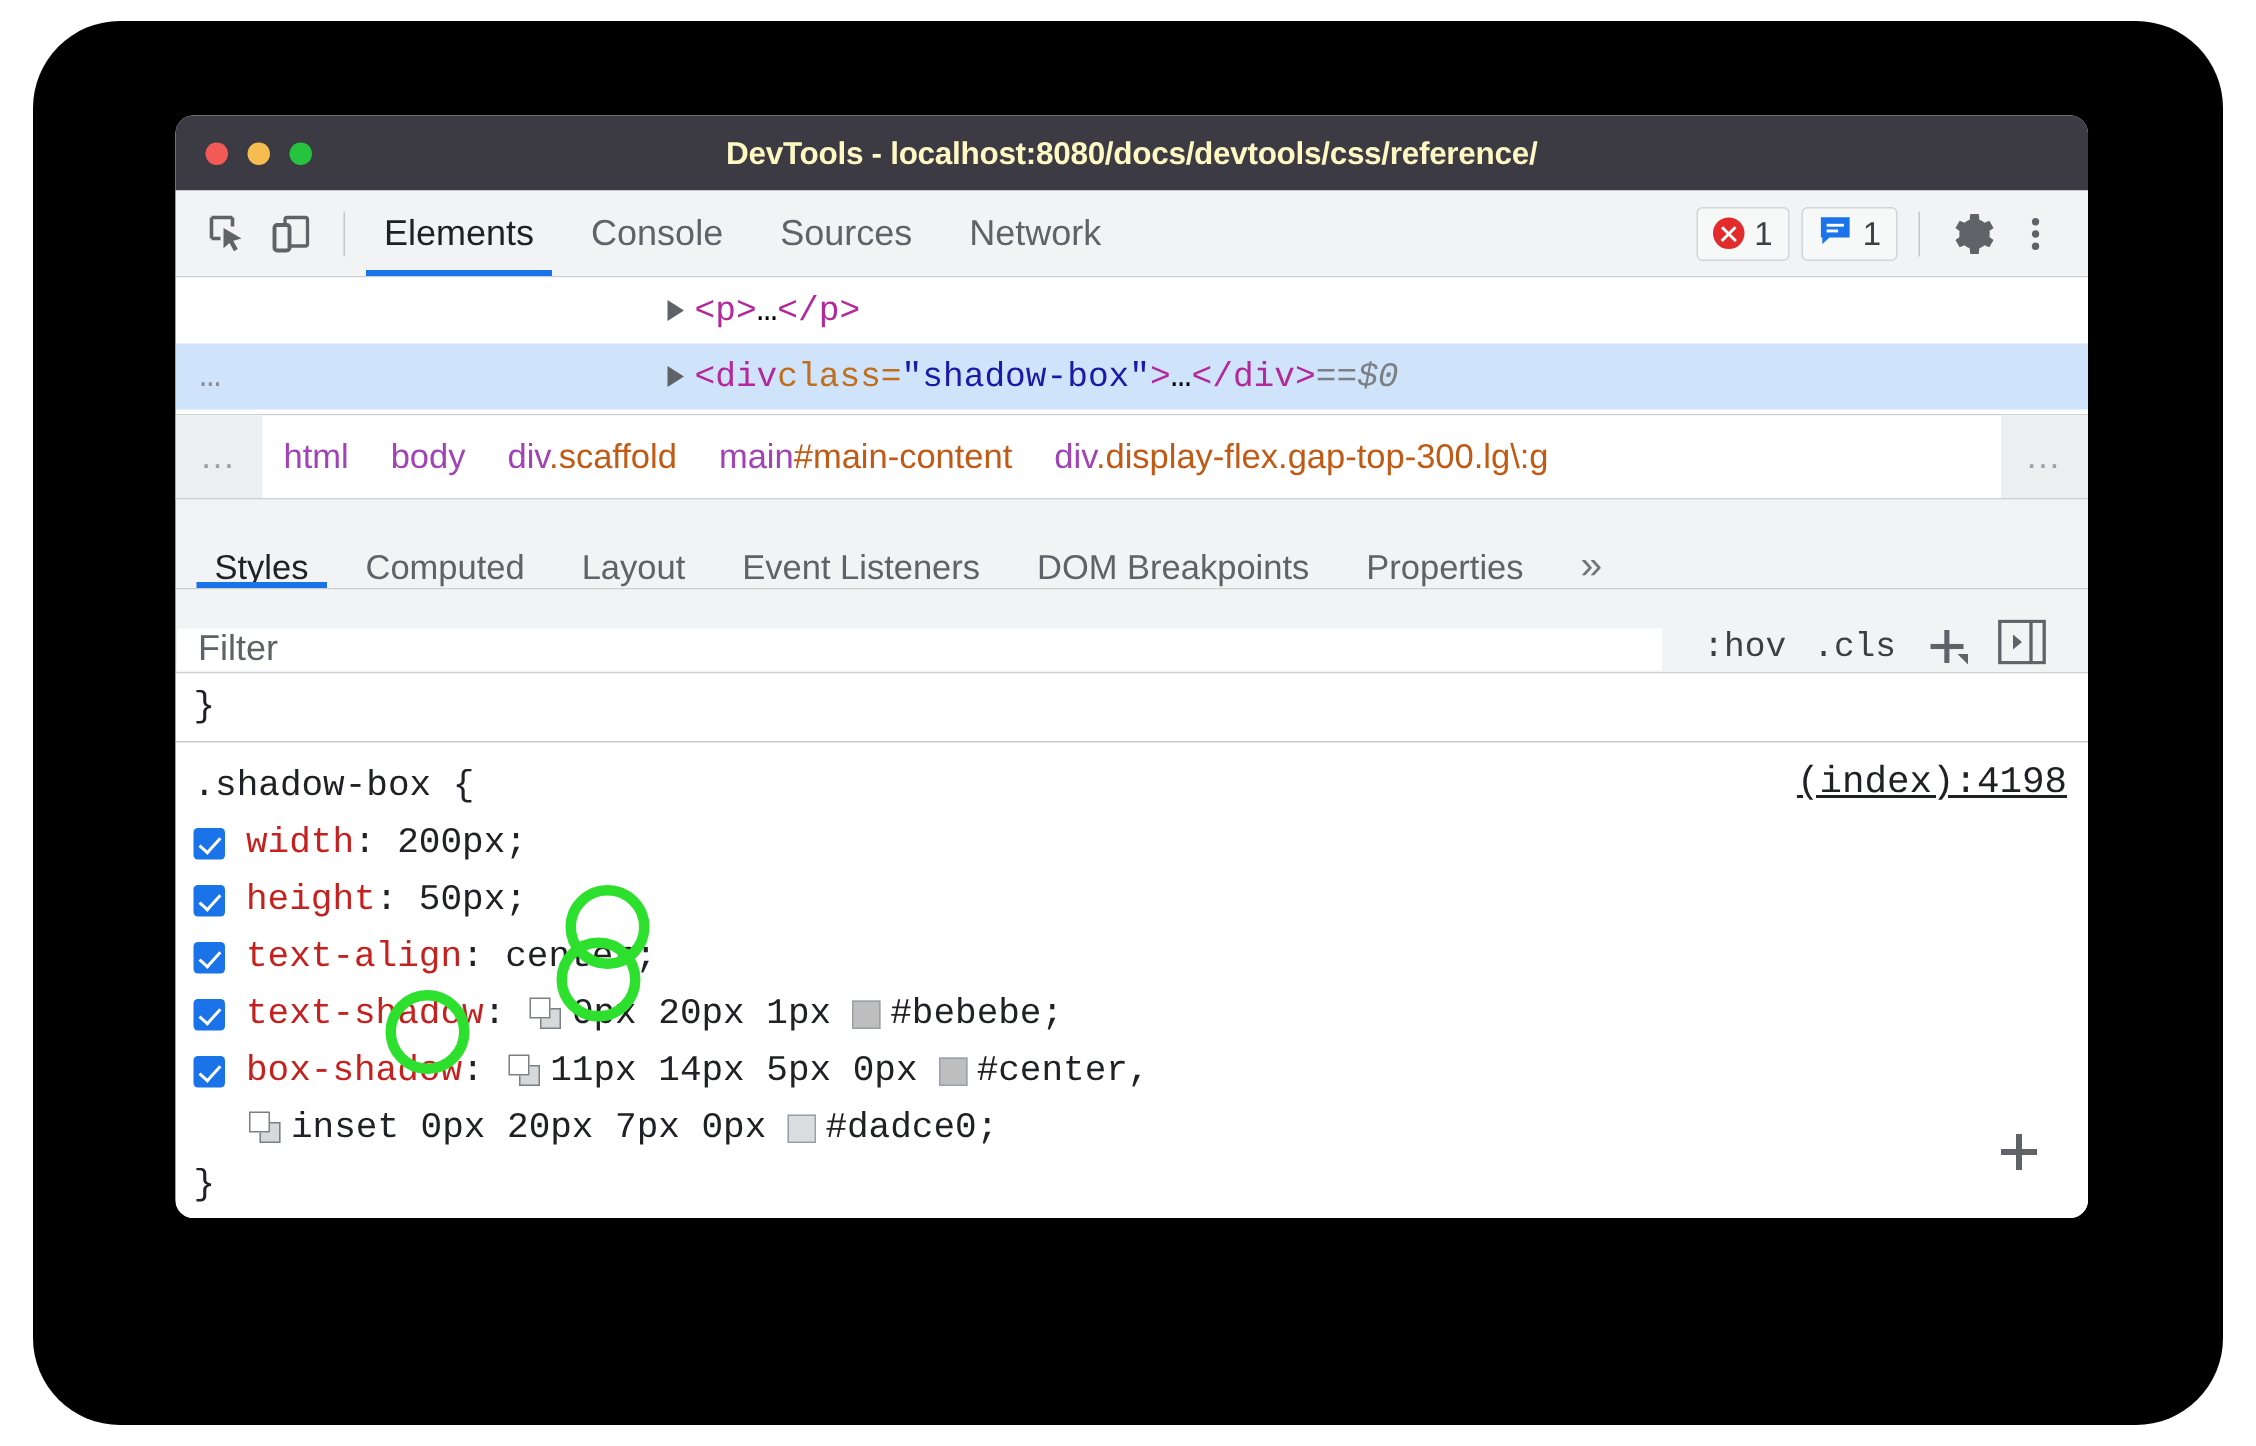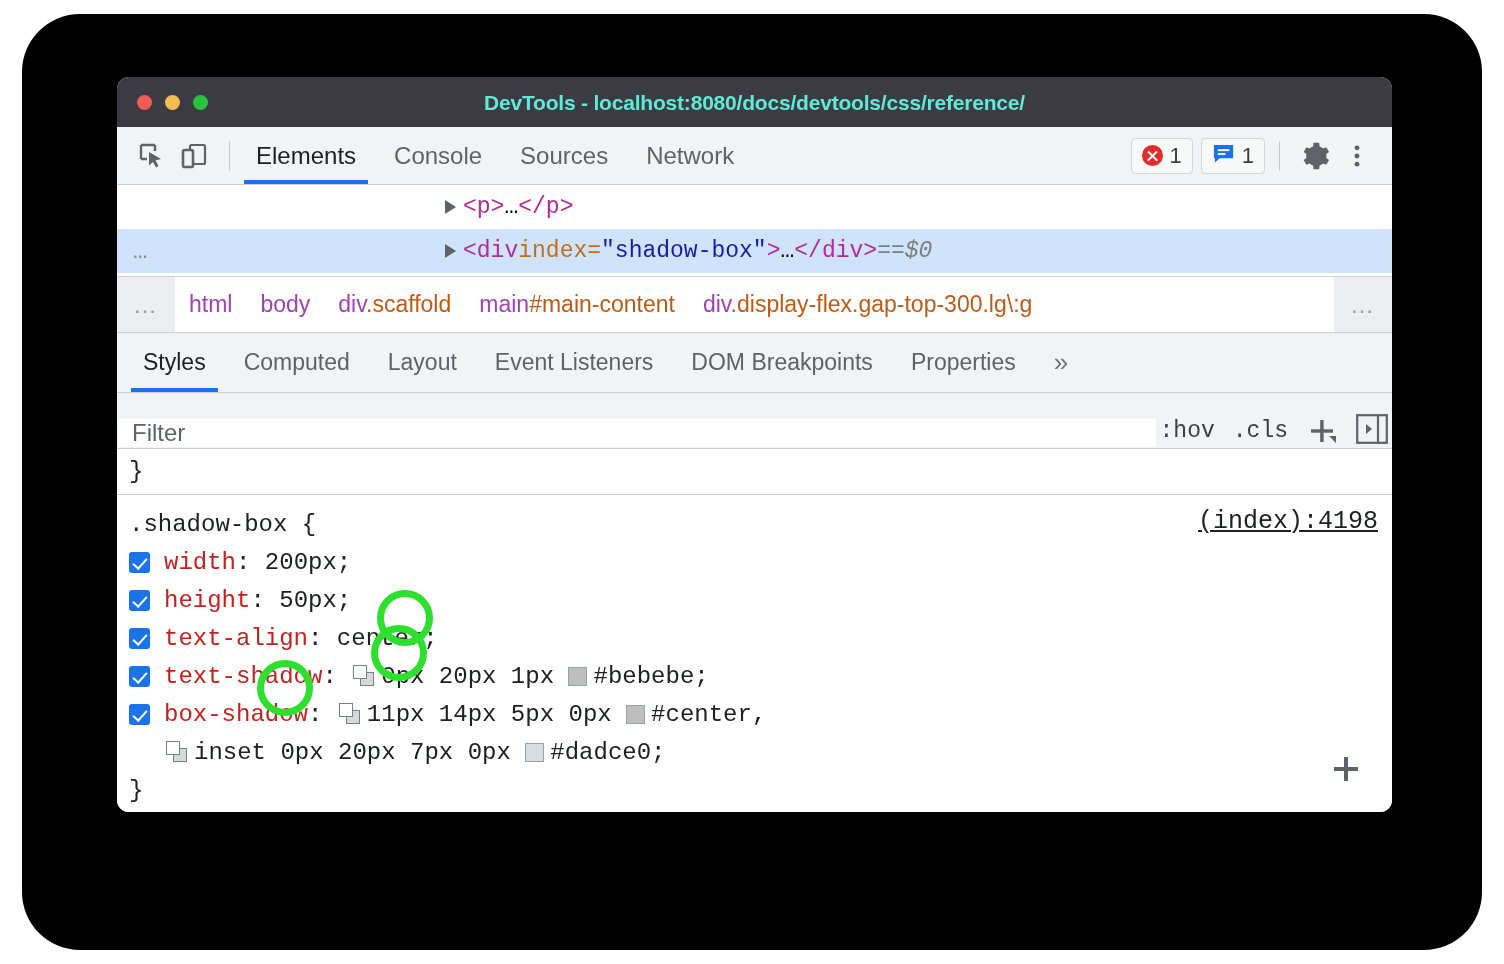--- a/index.html
+++ b/index.html
@@ -46,21 +46,21 @@
     width: 15px; height: 15px;
     border-radius: 50%;
   }
   .traffic.red    { left: 20px;  background: #f25b55; }
   .traffic.yellow { left: 48px;  background: #f5bd4f; }
   .traffic.green  { left: 76px;  background: #26c33e; }
   #title-text {
     position: absolute;
     left: 0; right: 0; top: 14px;
     text-align: center;
-    color: #5eead4;
+    color: #fef9c3;
     font-size: 21px;
     font-weight: bold;
     letter-spacing: -0.2px;
   }
 
   
   #toolbar {
     height: 58px;
     background: #f1f3f4;
     border-bottom: 1px solid #cdd0d2;
@@ -219,21 +219,21 @@
     border-bottom: 1px solid #cdd0d2;
     display: flex;
     align-items: center;
     padding: 0 14px;
   }
   .stab {
     font-size: 23px;
     color: #5f6368;
     padding: 0 12px;
     height: 59px;
-    display: flex; align-items: center;
+    display: flex; align-items: flex-end;
     position: relative;
     white-space: nowrap;
   }
   .stab + .stab { margin-left: 14px; }
   .stab.active { color: #202124; }
   .stab.active::after {
     content: "";
     position: absolute;
     left: 0; right: 0; bottom: 0;
     height: 4px;
@@ -258,21 +258,21 @@
     font-size: 24px;
     color: #3c4043;
     font-family: "Liberation Sans", sans-serif;
     padding: 0 14px;
     margin: 1px 0 1px 1px;
   }
   #filter-input::placeholder { color: #5f6368; }
   #filter-actions {
     display: flex;
     align-items: center;
-    padding: 0 4px;
+    padding: 0 28px;
     gap: 18px;
   }
   .mono-btn {
     font-family: "Liberation Mono", monospace;
     font-size: 23px;
     color: #3c4043;
     letter-spacing: 0px;
   }
 
   
@@ -453,21 +453,21 @@
       <span class="tagp">&lt;p&gt;</span>
         <span>…</span>
         <span class="tagp">&lt;/p&gt;</span>
     </div>
 
     <div class="dom-row selected">
       <span class="dom-dots">…</span>
       <span class="dom-indent"></span>
       <span class="tri"></span>
       <span class="tagp">&lt;div </span>
-        <span class="attr">index=</span>
+        <span class="attr">class=</span>
         <span class="attrv">"shadow-box"</span>
         <span class="tagp">&gt;</span>
         <span>…</span>
         <span class="tagp">&lt;/div&gt;</span>
         <span class="eq"> == </span>
         <span class="dollar">$0</span>
     </div>
 
     <div class="dom-row">
       <span class="dom-dots"></span>

